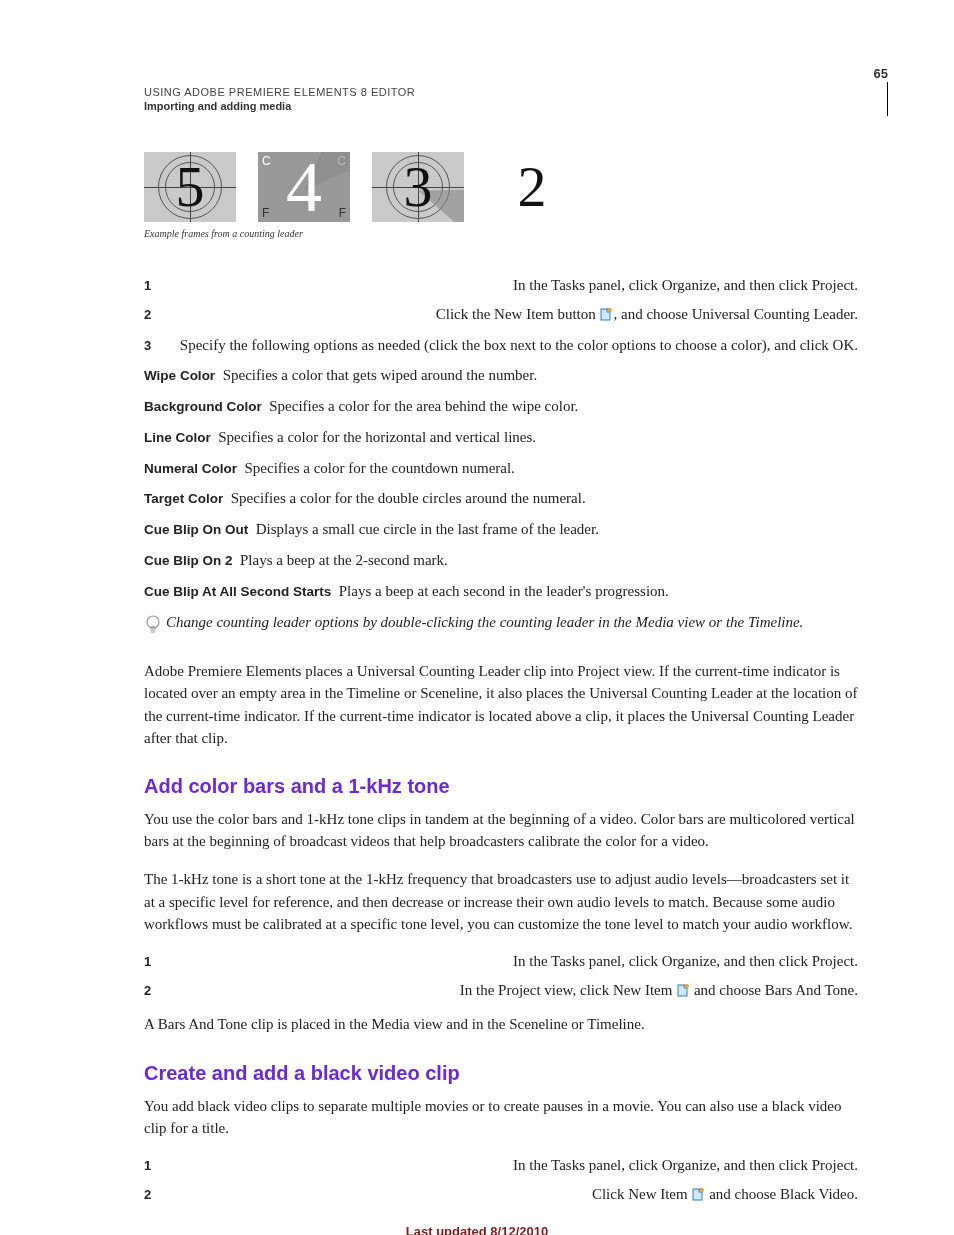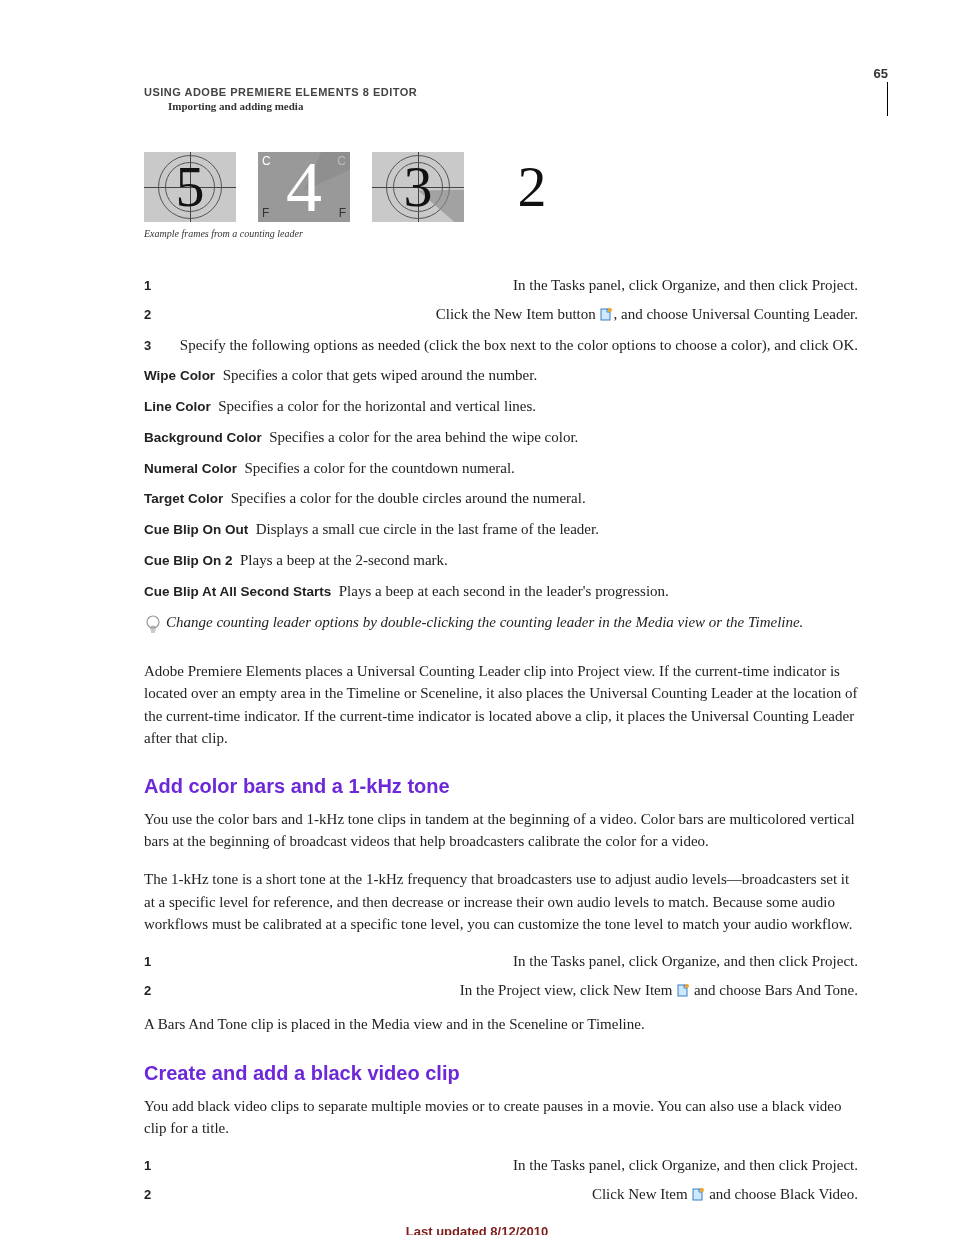--- a/index.html
+++ b/index.html
@@ -26,29 +26,27 @@
     top: -4px;
     width: 1px;
     height: 34px;
     background: #000;
   }
   .running-title {
     font-family: "Myriad Pro", Arial, sans-serif;
     font-size: 11px;
     letter-spacing: 0.5px;
     color: #444;
-    font-weight: bold;
   }
   .running-sub {
-    font-family: Liberation Serif, serif;
+    font-family: Liberation Sans, sans-serif;
     font-size: 11px;
     font-weight: 700;
     color: #333;
     margin-top: 2px;
-    margin-left: 24px;
   }
   .page-number {
     position: absolute;
     right: -30px;
     top: -20px;
     font-family: "Myriad Pro", Arial, sans-serif;
     font-size: 13px;
     font-weight: 700;
     color: #333;
   }
@@ -213,22 +211,22 @@
           </svg>
       </span><span>, and choose Universal Counting Leader.</span>
     </span>
   </div>
   <div class="step">
     <span class="n">3</span>
       <span class="t">Specify the following options as needed (click the box next to the color options to choose a color), and click OK.</span>
   </div>
 
   <div class="defrow"><span class="term">Wipe Color</span>&nbsp;&nbsp;<span>Specifies a color that gets wiped around the number.</span></div>
+  <div class="defrow"><span class="term">Background Color</span>&nbsp;&nbsp;<span>Specifies a color for the area behind the wipe color.</span></div>
   <div class="defrow"><span class="term">Line Color</span>&nbsp;&nbsp;<span>Specifies a color for the horizontal and vertical lines.</span></div>
-  <div class="defrow"><span class="term">Background Color</span>&nbsp;&nbsp;<span>Specifies a color for the area behind the wipe color.</span></div>
   <div class="defrow"><span class="term">Numeral Color</span>&nbsp;&nbsp;<span>Specifies a color for the countdown numeral.</span></div>
   <div class="defrow"><span class="term">Target Color</span>&nbsp;&nbsp;<span>Specifies a color for the double circles around the numeral.</span></div>
   <div class="defrow"><span class="term">Cue Blip On Out</span>&nbsp;&nbsp;<span>Displays a small cue circle in the last frame of the leader.</span></div>
   <div class="defrow"><span class="term">Cue Blip On 2</span>&nbsp;&nbsp;<span>Plays a beep at the 2-second mark.</span></div>
   <div class="defrow"><span class="term">Cue Blip At All Second Starts</span>&nbsp;&nbsp;<span>Plays a beep at each second in the leader's progression.</span></div>
 
   <div class="tip">
     <span>
       <svg width="18" height="24" viewBox="0 0 18 24">
           <circle cx="9" cy="8" r="6" fill="none" stroke="#999" stroke-width="1.2"></circle>

